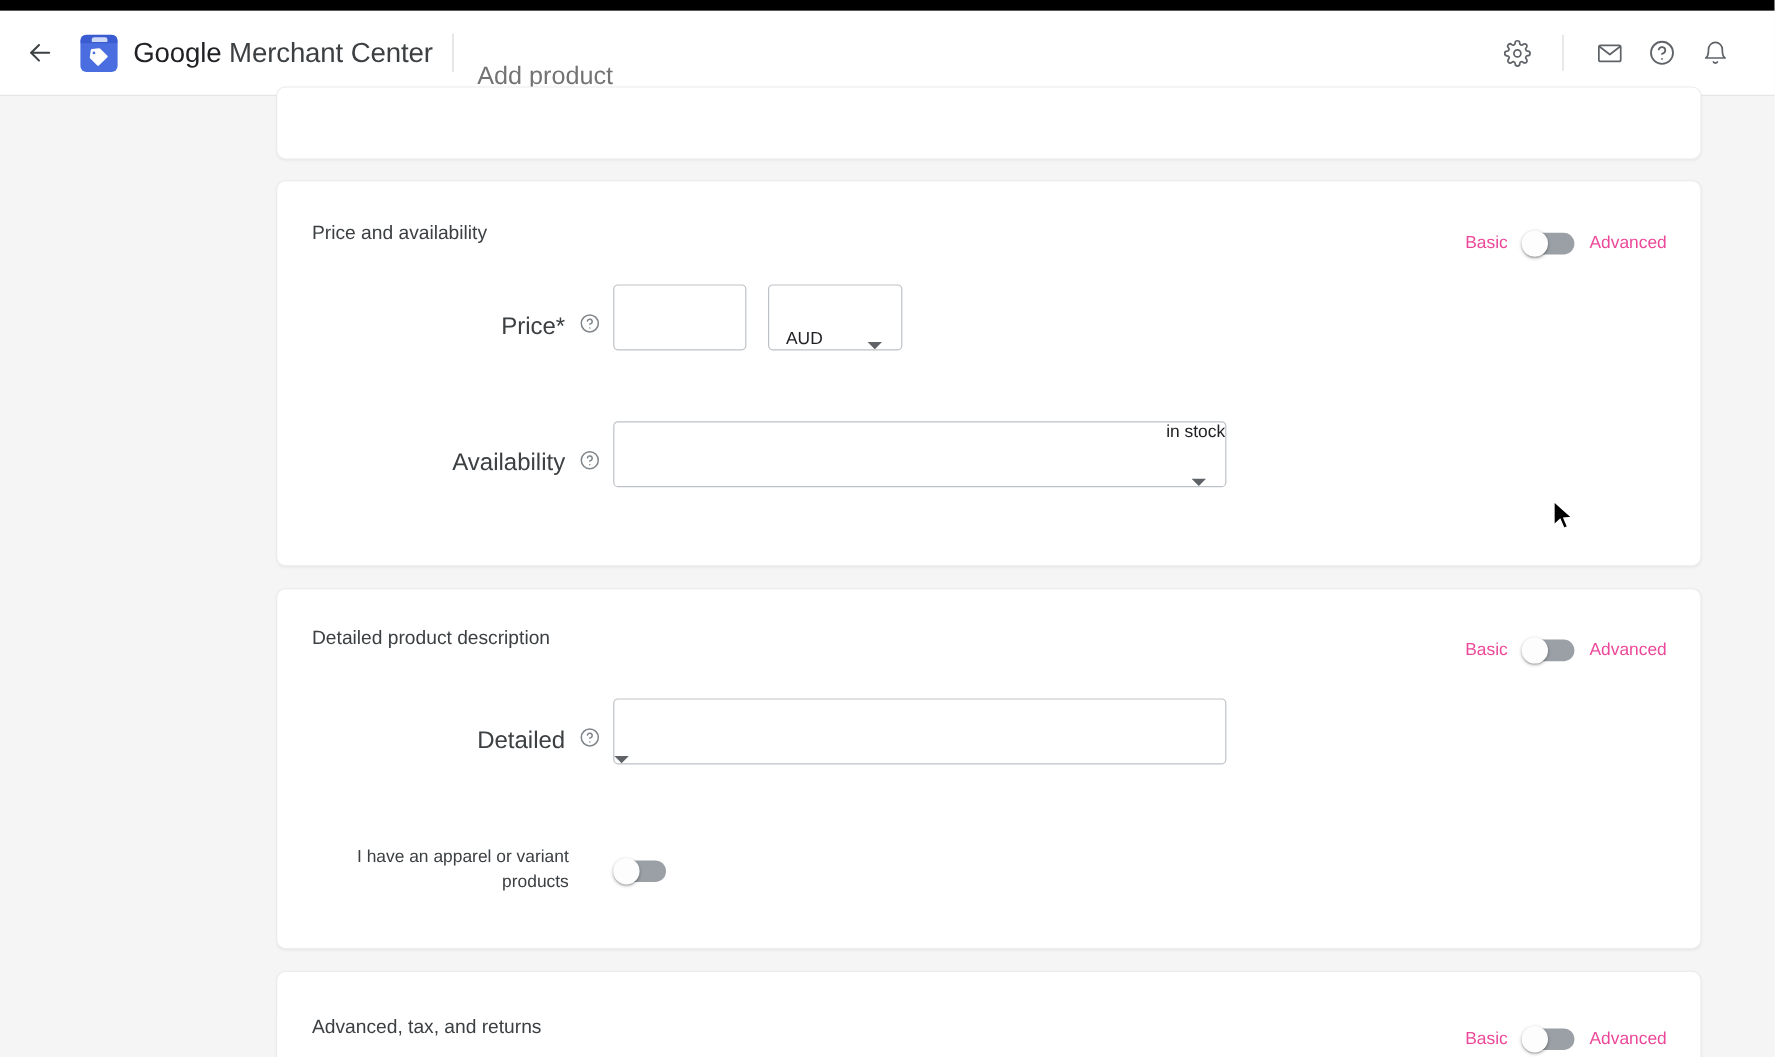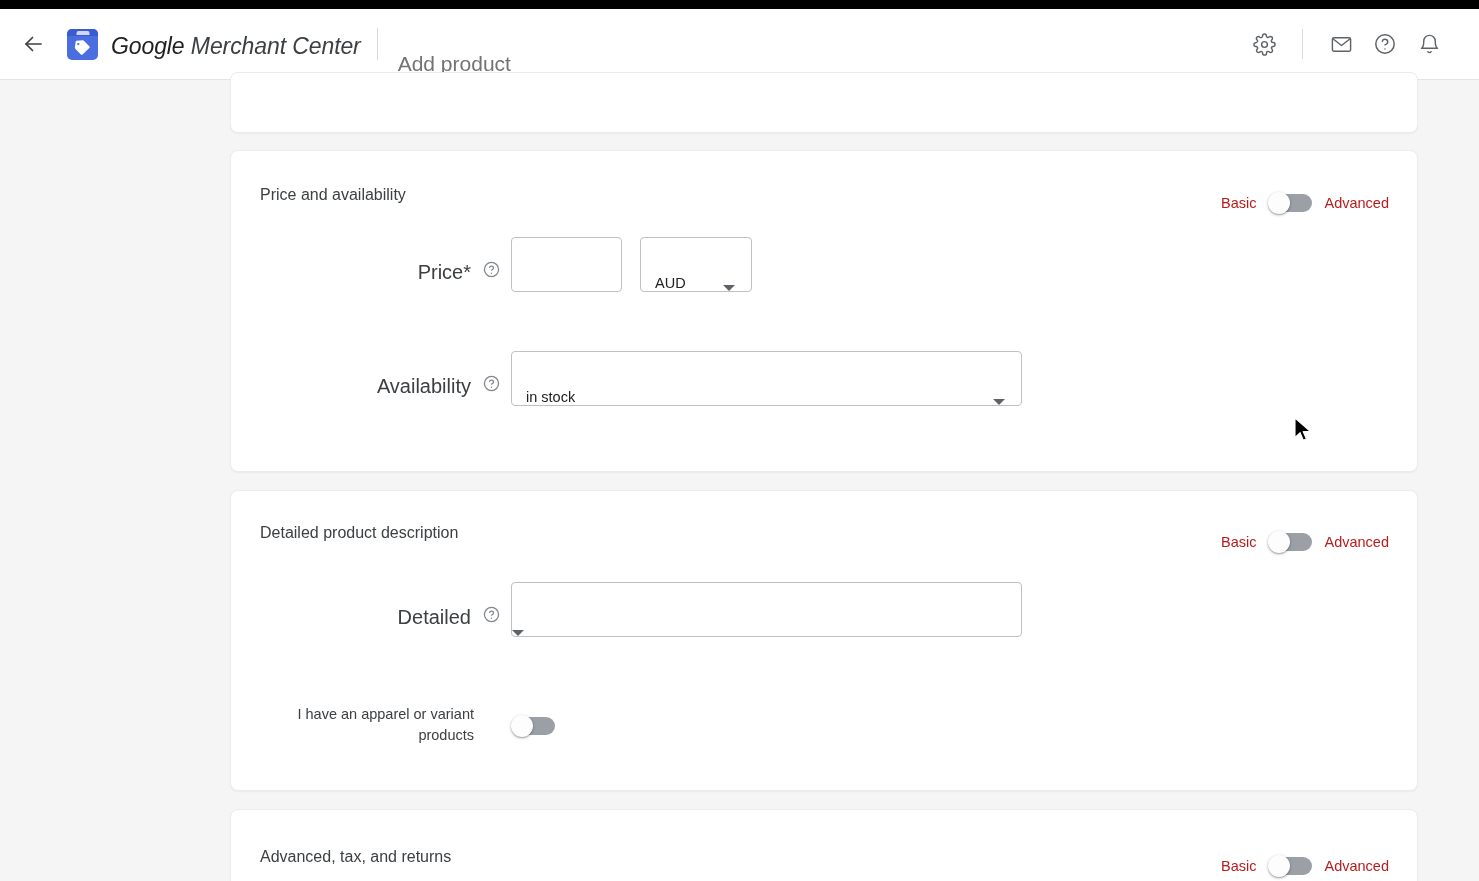--- a/index.html
+++ b/index.html
@@ -46,24 +46,23 @@
     margin-left: 11px;
     display: flex; align-items: center; justify-content: center;
     border-radius: 50%;
     cursor: pointer;
     flex: none;
   }
   .back-btn svg { display:block; }
 
   .brand {
     display: flex;
-    align-items: flex-end;
+    align-items: center;
     margin-left: 12px;
     flex: none;
-    font-style: italic;
   }
 
   .gmc-logo {
     position: relative;
     width: 31px; height: 31px;
     border-radius: 5px;
     background: #4a6ee0;
     overflow: hidden;
     flex: none;
   }
@@ -172,21 +171,21 @@
   
   .mode-toggle {
     position: absolute;
     right: 28px;
     display: flex;
     align-items: center;
     white-space: nowrap;
   }
   .mode-label {
     font-size: 14.5px;
-    color: #b91c1c;
+    color: #ec4899;
   }
   .switch {
     position: relative;
     width: 46px; height: 22px;
     margin: 0 11px;
     cursor: pointer;
   }
   .switch .track {
     position: absolute;
     top: 2px; left: 6px;
@@ -407,21 +406,21 @@
       </div>
 
       <div class="field-label" style="top:224px; left:110px; width:130px;">Availability</div>
       <span class="help-icon" style="top:224px; left:252px;">
         <svg width="17" height="17" viewBox="0 0 24 24" fill="none" stroke="#80868b" stroke-width="1.8" stroke-linecap="round" stroke-linejoin="round">
           <circle cx="12" cy="12" r="10"></circle>
           <path d="M9.2 9.1a2.9 2.9 0 0 1 5.64.9c0 1.9-2.84 2.85-2.84 2.85"></path>
           <line x1="12" y1="17.3" x2="12.01" y2="17.3"></line>
         </svg>
       </span>
-      <div class="select-box" style="top:200px; left:280px; width:511px; height:55px;">
+      <div class="select-box" style="top:200px; left:280px; width:511px; height:55px;flex-direction:column;">
         <span class="select-value">in stock</span>
         <span class="caret"></span>
       </div>
     </div>
 
     <div class="card card-desc">
 
       <div class="card-title" style="top:33px;">Detailed product description</div>
 
       <div class="mode-toggle" style="top:40px;">

